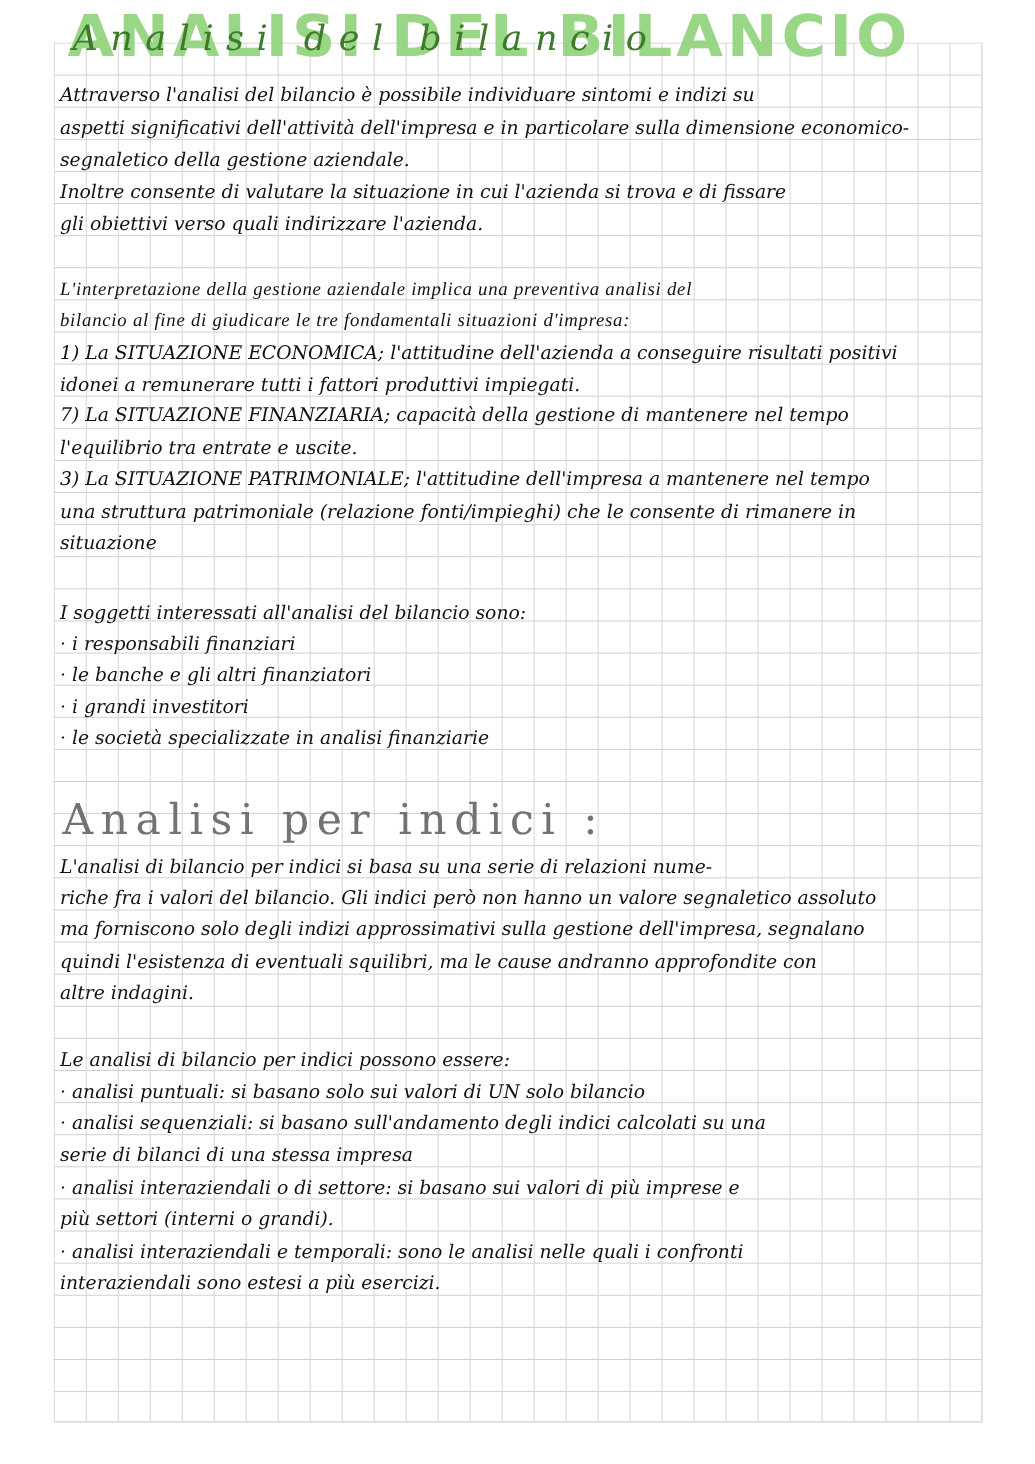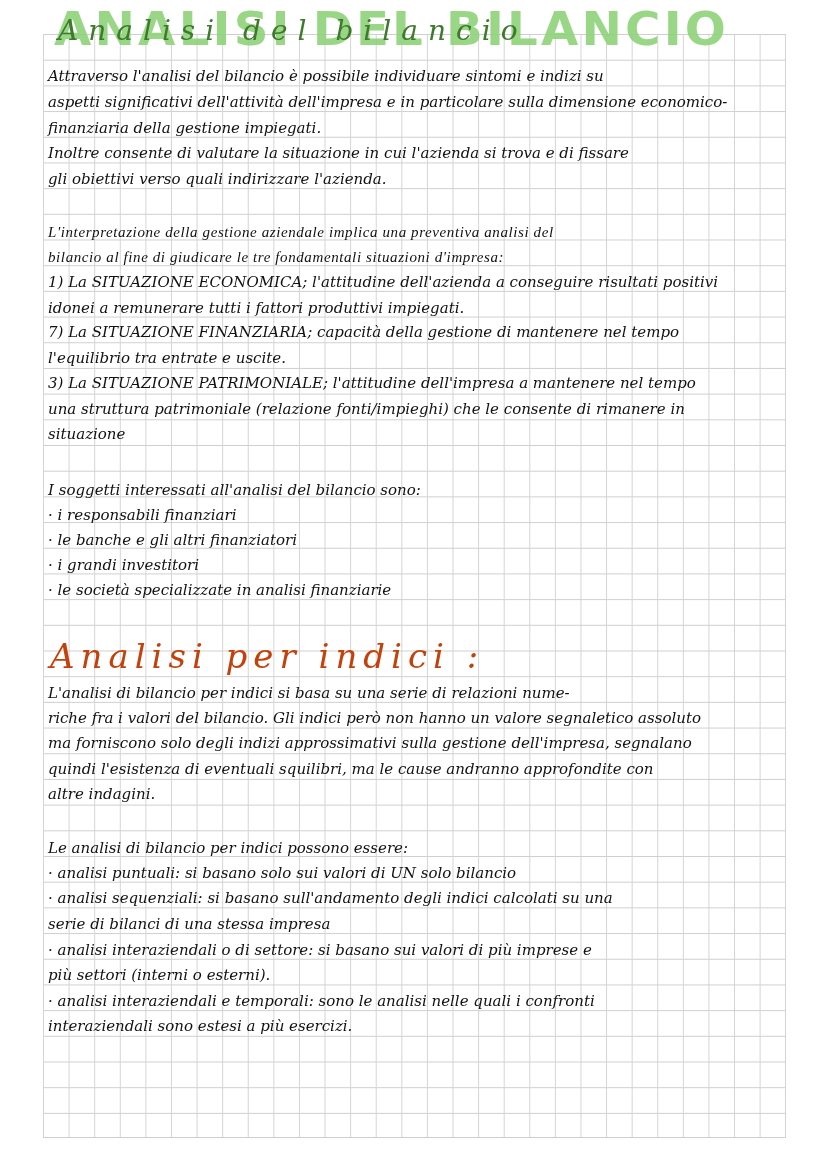--- a/index.html
+++ b/index.html
@@ -25,36 +25,36 @@
     font-family:"DejaVu Serif", serif; font-style:italic;
     font-size:28px; letter-spacing:10px; color:#3e7a2c; white-space:nowrap;
   }
   .line {
     position:absolute; left:48px;
     font-family:"DejaVu Serif", serif; font-style:italic;
     font-size:15px; color:#111; white-space:nowrap; line-height:20px;
   }
   .heading2 {
     position:absolute; left:50px; top:636px;
-    font-family:"DejaVu Serif", serif; font-style:italic;
-    font-size:34px; letter-spacing:6px; color:#c2410c; white-space:nowrap;
+    font-family:"DejaVu Serif", serif; 
+    font-size:34px; letter-spacing:6px; color:#737373; white-space:nowrap;
   }
   .wide { letter-spacing:0.6px;font-family:Liberation Serif, serif; }
 </style>
 </head>
 <body>
 
 <div class="grid"></div>
 
 <div class="hl-title">ANALISI DEL BILANCIO</div>
 <div class="cursive-title">Analisi del bilancio</div>
 
 <div class="line" style="top:66px">Attraverso l'analisi del bilancio è possibile individuare sintomi e indizi su</div>
 <div class="line" style="top:92px">aspetti significativi dell'attività dell'impresa e in particolare sulla dimensione economico-</div>
-<div class="line" style="top:118px">finanziaria della gestione impiegati.</div>
+<div class="line" style="top:118px">segnaletico della gestione aziendale.</div>
 <div class="line" style="top:143px"> Inoltre consente di valutare la situazione in cui l'azienda si trova e di fissare</div>
 <div class="line" style="top:169px"> gli obiettivi verso quali indirizzare l'azienda.</div>
 
 <div class="line wide" style="top:222px">L'interpretazione della gestione aziendale implica una preventiva analisi del</div>
 <div class="line wide" style="top:247px">bilancio al fine di giudicare le tre fondamentali situazioni d'impresa:</div>
 <div class="line" style="top:272px">1) La SITUAZIONE ECONOMICA; l'attitudine dell'azienda a conseguire risultati positivi</div>
 <div class="line" style="top:298px">idonei a remunerare tutti i fattori produttivi impiegati.</div>
 <div class="line" style="top:322px">7) La SITUAZIONE FINANZIARIA; capacità della gestione di mantenere nel tempo</div>
 <div class="line" style="top:348px">l'equilibrio tra entrate e uscite.</div>
 <div class="line" style="top:373px">3) La SITUAZIONE PATRIMONIALE; l'attitudine dell'impresa a mantenere nel tempo</div>
@@ -72,15 +72,15 @@
 <div class="line" style="top:708px">riche fra i valori del bilancio. Gli indici però non hanno un valore segnaletico assoluto</div>
 <div class="line" style="top:733px">ma forniscono solo degli indizi approssimativi sulla gestione dell'impresa, segnalano</div>
 <div class="line" style="top:759px">quindi l'esistenza di eventuali squilibri, ma le cause andranno approfondite con</div>
 <div class="line" style="top:784px">altre indagini.</div>
 
 <div class="line" style="top:838px">Le analisi di bilancio per indici possono essere:</div>
 <div class="line" style="top:863px">· analisi puntuali: si basano solo sui valori di UN solo bilancio</div>
 <div class="line" style="top:888px">· analisi sequenziali: si basano sull'andamento degli indici calcolati su una</div>
 <div class="line" style="top:914px">serie di bilanci di una stessa impresa</div>
 <div class="line" style="top:940px">· analisi interaziendali o di settore: si basano sui valori di più imprese e</div>
-<div class="line" style="top:965px">più settori (interni o esterni).</div>
+<div class="line" style="top:965px">più settori (interni o grandi).</div>
 <div class="line" style="top:991px">· analisi interaziendali e temporali: sono le analisi nelle quali i confronti</div>
 <div class="line" style="top:1016px">interaziendali sono estesi a più esercizi.</div>
 
 </body></html>

